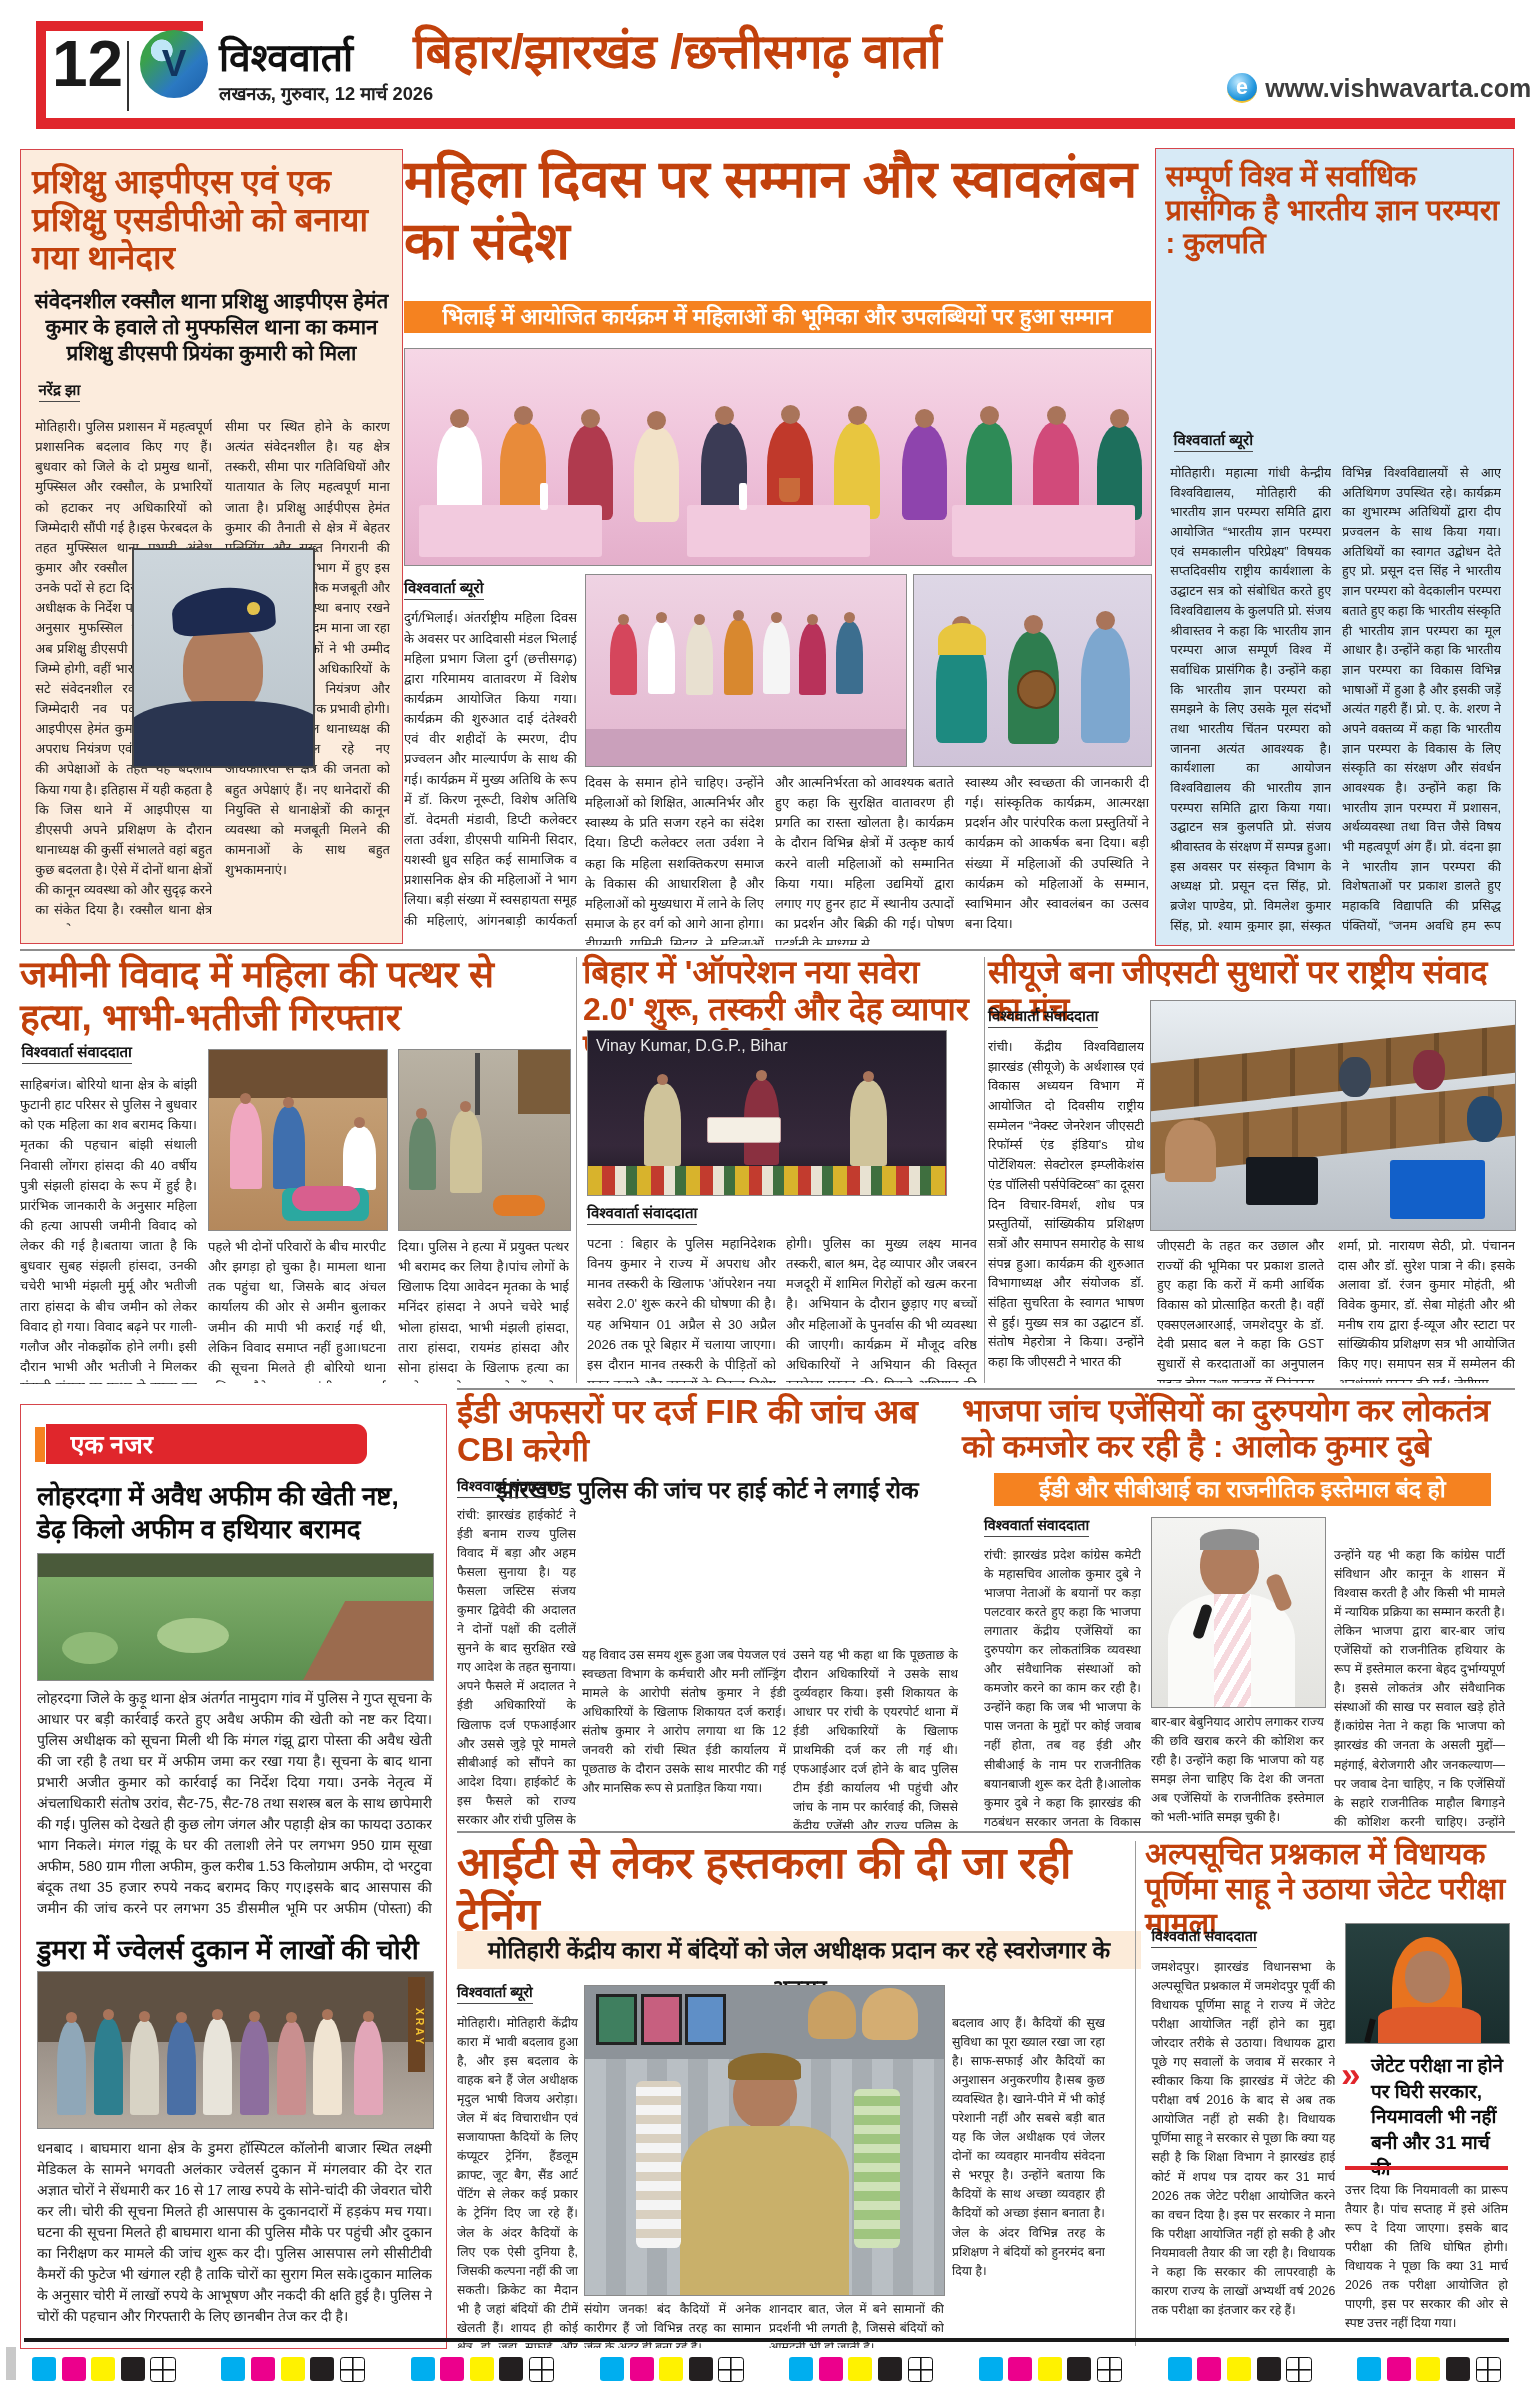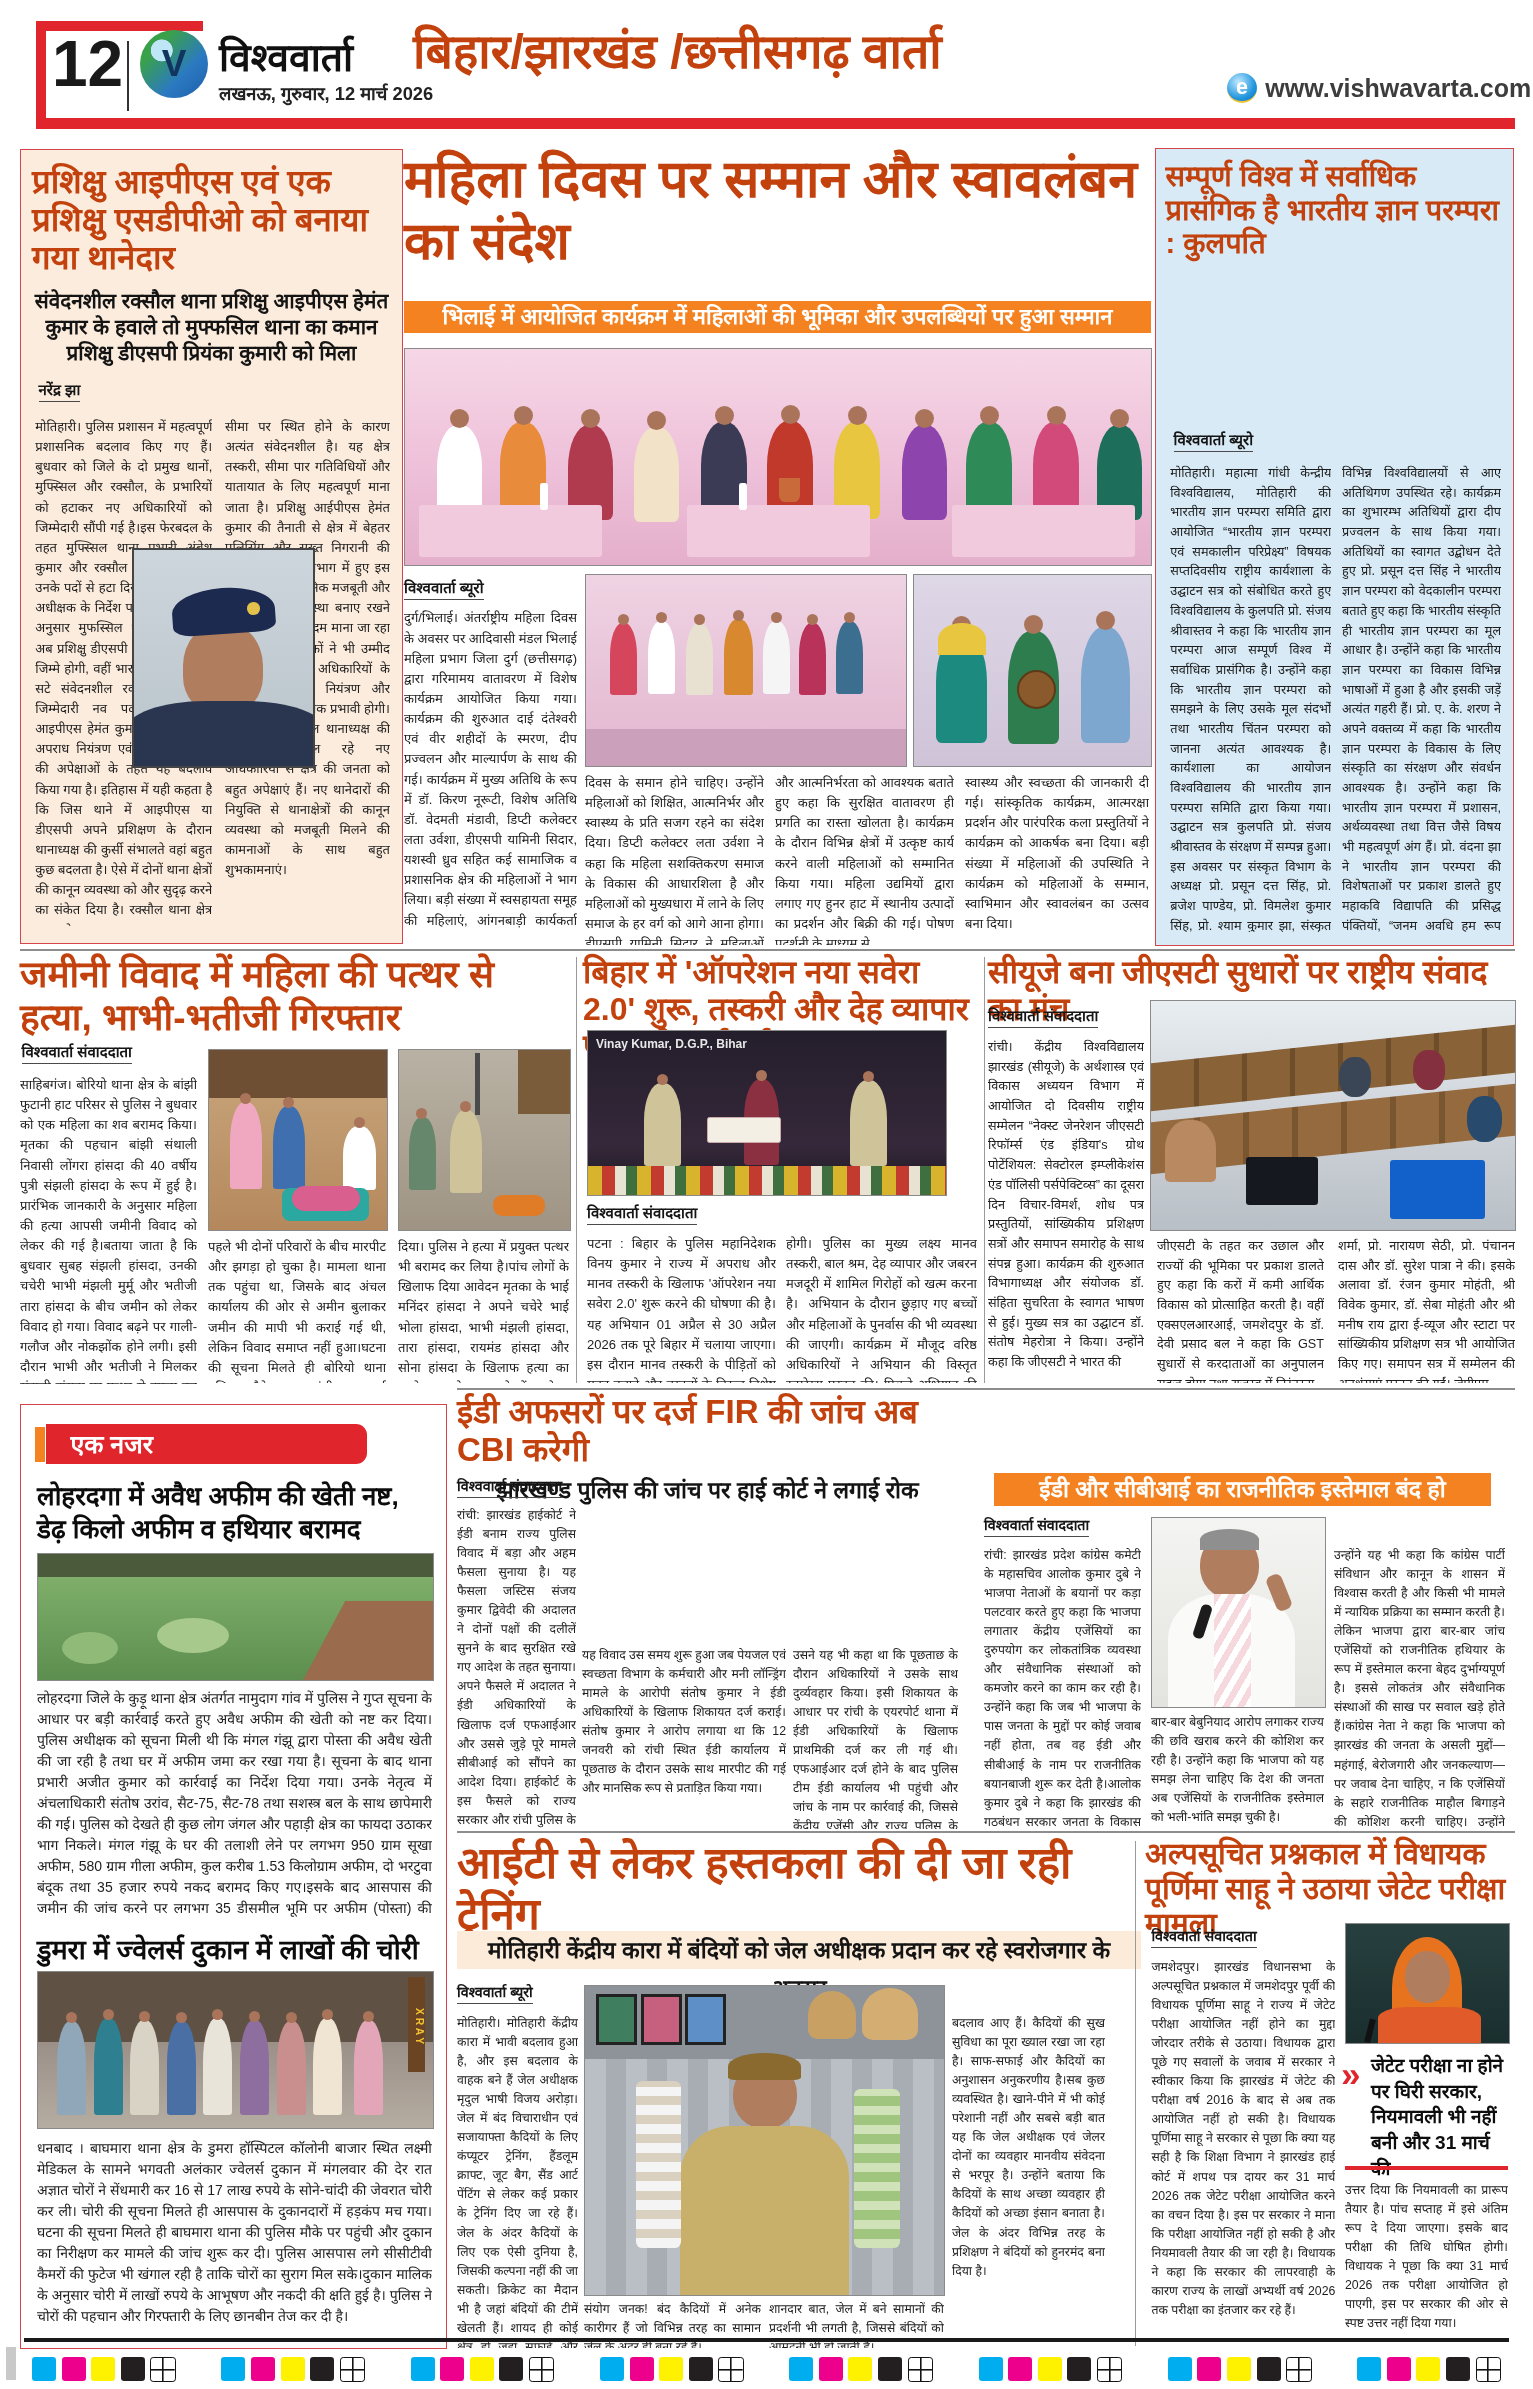--- a/index.html
+++ b/index.html
@@ -157,21 +157,21 @@
     </div>
     <div class="abs body-col" style="left:188px;top:283px;width:178px;height:146px;">पहले भी दोनों परिवारों के बीच मारपीट और झगड़ा हो चुका है। मामला थाना तक पहुंचा था, जिसके बाद अंचल कार्यालय की ओर से अमीन बुलाकर जमीन की मापी भी कराई गई थी, लेकिन विवाद समाप्त नहीं हुआ।घटना की सूचना मिलते ही बोरियो थाना पुलिस मौके पर पहुंची। एसआई सिद्धार्थशंकर टोप्पो, एएसआई नीलम कुमारी, प्रभाशंकर दुबे, देव नारायण साहू सहित पुलिस बल ने शव को कब्जे में लेकर पोस्टमॉर्टम के लिए सदर अस्पताल भेज</div>
     <div class="abs body-col" style="left:378px;top:283px;width:171px;height:146px;">दिया। पुलिस ने हत्या में प्रयुक्त पत्थर भी बरामद कर लिया है।पांच लोगों के खिलाफ दिया आवेदन मृतका के भाई मनिंदर हांसदा ने अपने चचेरे भाई भोला हांसदा, भाभी मंझली हांसदा, तारा हांसदा, रायमंड हांसदा और सोना हांसदा के खिलाफ हत्या का आरोप लगाते हुए थाने में आवेदन दिया है। पुलिस ने भाभी मंझली मुर्मू और भतीजी तारा हांसदा को गिरफ्तार कर लिया है और मामले की गंभीरता से जांच कर रही है।</div>
   </div>
 
   <div class="vrule" style="left:576px;top:957px;height:426px;"></div>
 
   <div class="abs" style="left:583px;top:954px;width:396px;height:429px;">
     <div class="headline" style="font-size:32px;">बिहार में 'ऑपरेशन नया सवेरा 2.0' शुरू, तस्करी और देह व्यापार पर कड़ी कार्रवाई</div>
     <div class="photo" style="left:4px;top:76px;width:358px;height:164px;background:linear-gradient(180deg,#241e2c,#35283a 70%,#1c1722);">
-      <div class="abs" style="left:8px;top:6.4px;font-size:12px;font-weight:700;color:#e9e9e9;text-align:right;">Vinay Kumar, D.G.P., Bihar</div>
+      <div class="abs" style="left:8px;top:6.4px;font-size:16px;font-weight:400;color:#e9e9e9;text-align:right;">Vinay Kumar, D.G.P., Bihar</div>
       <div class="fgs" style="left:56px;top:52px;width:37px;height:83px;background:#cfc39a;"></div>
       <div class="fgs" style="left:156px;top:48px;width:35px;height:86px;background:#8a3040;"></div>
       <div class="fgs" style="left:262px;top:49px;width:37px;height:86px;background:#cfc39a;"></div>
       <div class="abs" style="left:119px;top:86px;width:72px;height:24px;background:#f4efe4;border:1.6px solid #caa;border-radius:2.4px;"></div>
       <div class="abs" style="left:0;bottom:0;width:100%;height:29px;background:repeating-linear-gradient(90deg,#d8b32c 0 14.3px,#c23b2e 14.3px 27px,#e8e2d2 27px 38px,#3f6f3f 38px 49px);"></div>
     </div>
     <div class="abs" style="left:4px;top:248px;"><span class="byline">विश्ववार्ता संवाददाता</span></div>
     <div class="abs body-col" style="left:4px;top:280px;width:189px;height:149px;">पटना : बिहार के पुलिस महानिदेशक विनय कुमार ने राज्य में अपराध और मानव तस्करी के खिलाफ 'ऑपरेशन नया सवेरा 2.0' शुरू करने की घोषणा की है। यह अभियान 01 अप्रैल से 30 अप्रैल 2026 तक पूरे बिहार में चलाया जाएगा। इस दौरान मानव तस्करी के पीड़ितों को मुक्त कराने और तस्करों के विरुद्ध विशेष छापेमारी की जाएगी। नेपाल और अन्य राज्यों से सटे जिलों में विशेष निगरानी रखी</div>
     <div class="abs body-col" style="left:203px;top:280px;width:191px;height:149px;">होगी। पुलिस का मुख्य लक्ष्य मानव तस्करी, बाल श्रम, देह व्यापार और जबरन मजदूरी में शामिल गिरोहों को खत्म करना है।&nbsp;&nbsp;अभियान के दौरान छुड़ाए गए बच्चों और महिलाओं के पुनर्वास की भी व्यवस्था की जाएगी। कार्यक्रम में मौजूद वरिष्ठ अधिकारियों ने अभियान की विस्तृत रूपरेखा प्रस्तुत की। पिछले अभियान की सफलता के बाद इसे विस्तारित रूप में शुरू किया जा रहा है। जेब्रिंग</div>
   </div>
@@ -227,20 +227,21 @@
   <div class="abs" style="left:457px;top:1393px;width:501px;height:436px;">
     <div class="headline" style="font-size:33px;">ईडी अफसरों पर दर्ज FIR की जांच अब CBI करेगी</div>
     <div class="subhead" style="margin-top:6.4px;font-size:23px;">झारखण्ड पुलिस की जांच पर हाई कोर्ट ने लगाई रोक</div>
     <div class="abs" style="left:0;top:83px;"><span class="byline" style="font-size:14.3px;">विश्ववार्ता संवाददाता</span></div>
     <div class="abs body-col" style="left:0;top:113px;width:119px;height:323px;font-size:12.3px;">रांची: झारखंड हाईकोर्ट ने ईडी बनाम राज्य पुलिस विवाद में बड़ा और अहम फैसला सुनाया है। यह फैसला जस्टिस संजय कुमार द्विवेदी की अदालत ने दोनों पक्षों की दलीलें सुनने के बाद सुरक्षित रखे गए आदेश के तहत सुनाया।अपने फैसले में अदालत ने ईडी अधिकारियों के खिलाफ दर्ज एफआईआर और उससे जुड़े पूरे मामले सीबीआई को सौंपने का आदेश दिया। हाईकोर्ट के इस फैसले को राज्य सरकार और रांची पुलिस के लिए बड़ा झटका माना जा रहा है। ईडी ने अपने अफसरों के खिलाफ एयरपोर्ट थाने में दर्ज एफआईआर को निरस्त करने और पूरी निष्पक्ष जांच के लिए सीबीआई से जांच कराने की मांग की थी। कोर्ट ने मामले की गंभीरता को देखते हुए जांच केंद्रीय एजेंसी को सौंपने का निर्देश दिया।</div>
     <div class="abs body-col" style="left:125px;top:253px;width:204px;height:183px;font-size:12.3px;">यह विवाद उस समय शुरू हुआ जब पेयजल एवं स्वच्छता विभाग के कर्मचारी और मनी लॉन्ड्रिंग मामले के आरोपी संतोष कुमार ने ईडी अधिकारियों के खिलाफ शिकायत दर्ज कराई।संतोष कुमार ने आरोप लगाया था कि 12 जनवरी को रांची स्थित ईडी कार्यालय में पूछताछ के दौरान उसके साथ मारपीट की गई और मानसिक रूप से प्रताड़ित किया गया।</div>
     <div class="abs body-col" style="left:336px;top:253px;width:165px;height:183px;font-size:12.3px;">उसने यह भी कहा था कि पूछताछ के दौरान अधिकारियों ने उसके साथ दुर्व्यवहार किया। इसी शिकायत के आधार पर रांची के एयरपोर्ट थाना में ईडी अधिकारियों के खिलाफ प्राथमिकी दर्ज कर ली गई थी।एफआईआर दर्ज होने के बाद पुलिस टीम ईडी कार्यालय भी पहुंची और जांच के नाम पर कार्रवाई की, जिससे केंद्रीय एजेंसी और राज्य पुलिस के बीच टकराव की स्थिति बन गई।</div>
   </div>
 
   <div class="abs" style="left:962px;top:1393px;width:553px;height:436px;">
+    <div class="headline" style="font-size:31px;">भाजपा जांच एजेंसियों का दुरुपयोग कर लोकतंत्र को कमजोर कर रही है : आलोक कुमार दुबे</div>
     <div class="abs orangebar" style="left:32px;top:80px;width:497px;height:33px;font-size:23px;line-height:33px;">ईडी और सीबीआई का राजनीतिक इस्तेमाल बंद हो</div>
     <div class="abs" style="left:22px;top:122px;"><span class="byline" style="font-size:14.3px;">विश्ववार्ता संवाददाता</span></div>
     <div class="abs body-col" style="left:22px;top:153px;width:157px;height:283px;font-size:12.3px;">रांची: झारखंड प्रदेश कांग्रेस कमेटी के महासचिव आलोक कुमार दुबे ने भाजपा नेताओं के बयानों पर कड़ा पलटवार करते हुए कहा कि भाजपा लगातार केंद्रीय एजेंसियों का दुरुपयोग कर लोकतांत्रिक व्यवस्था और संवैधानिक संस्थाओं को कमजोर करने का काम कर रही है। उन्होंने कहा कि जब भी भाजपा के पास जनता के मुद्दों पर कोई जवाब नहीं होता, तब वह ईडी और सीबीआई के नाम पर राजनीतिक बयानबाजी शुरू कर देती है।आलोक कुमार दुबे ने कहा कि झारखंड की गठबंधन सरकार जनता के विकास और जनकल्याण के कार्यों में लगातार लगी हुई है, लेकिन भाजपा को यह रास नहीं आ रहा है। इसलिए वह</div>
     <div class="photo" style="left:189px;top:124px;width:173px;height:189px;background:linear-gradient(180deg,#f4f4f2,#e3e3df);">
       <div class="abs" style="left:48px;top:16px;width:59px;height:64px;border-radius:48%;background:#b07d5e;"></div>
       <div class="abs" style="left:48px;top:11px;width:59px;height:20.7px;border-radius:50% 50% 0 0;background:#8f8f8f;"></div>
       <div class="abs" style="left:16px;top:76px;width:127px;height:113px;border-radius:40% 40% 0 0;background:#fafaf8;"></div>
       <div class="abs" style="left:62px;top:76px;width:37px;height:113px;background:repeating-linear-gradient(120deg,#f6d9de 0 6.4px,#fff 6.4px 12.7px);"></div>
       <div class="abs" style="left:45px;top:86px;width:11px;height:35px;border-radius:4.8px;background:#1c1c1c;transform:rotate(18deg);"></div>
       <div class="abs" style="left:119px;top:56px;width:16px;height:37px;border-radius:6.4px;background:#b07d5e;transform:rotate(-22deg);"></div>

